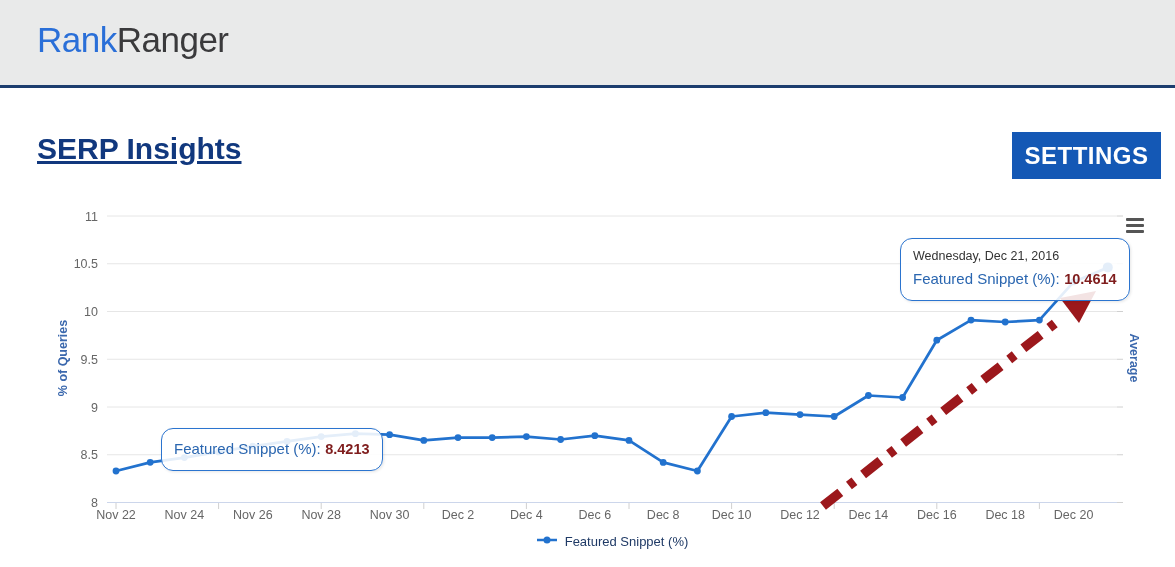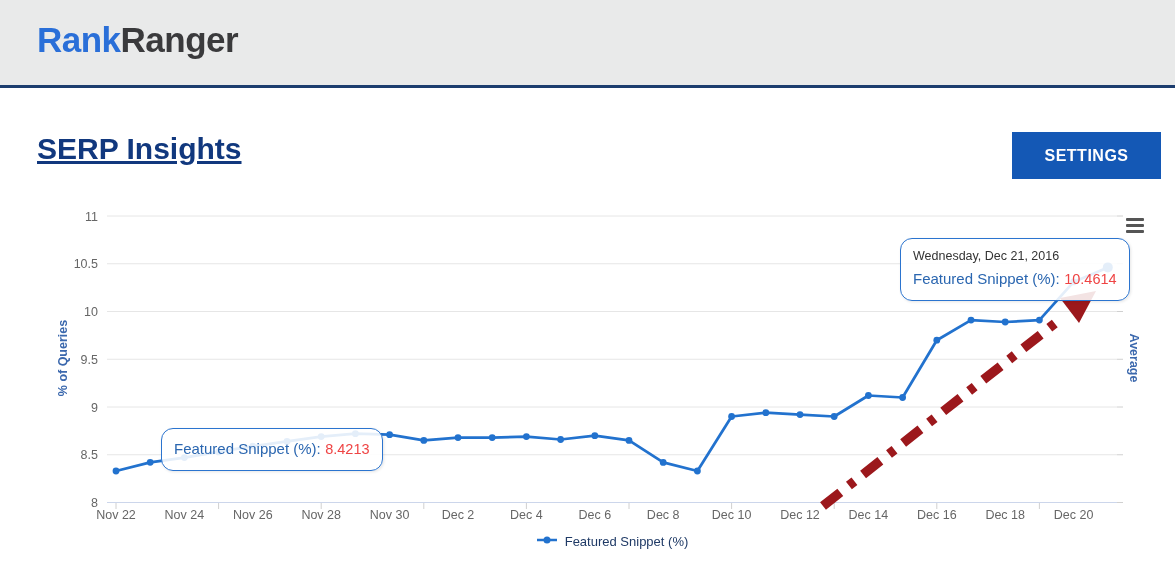--- a/index.html
+++ b/index.html
@@ -5,30 +5,30 @@
   html,body{margin:0;padding:0;}
   body{
     width:1175px;height:567px;position:relative;background:#fff;overflow:hidden;
     font-family:"Liberation Sans","DejaVu Sans",sans-serif;
   }
   
   .header{
     position:absolute;left:0;top:0;width:1175px;height:85px;
     background:#e9eaea;border-bottom:3px solid #1c3d6e;
   }
-  .logo{position:absolute;left:37px;top:20px;font-size:35px;font-weight:bold;letter-spacing:-0.5px;cursor:pointer;}
+  .logo{position:absolute;left:37px;top:20px;font-size:35px;font-weight:normal;letter-spacing:-0.5px;cursor:pointer;}
   .logo .p1{color:#2a6fd8;}
   .logo .p2{color:#3a3a3c;}
   
   .page-title{
     position:absolute;left:37px;top:132px;font-size:30px;font-weight:bold;color:#11387e;text-decoration:underline;
   }
   .settings-btn{
     position:absolute;left:1012px;top:132px;width:149px;height:47px;
-    background:#1458b5;color:#fff;font-size:16px;font-weight:bold;letter-spacing:0.5px;
+    background:#1458b5;color:#fff;font-size:24px;font-weight:bold;letter-spacing:0.5px;
     display:flex;align-items:center;justify-content:center;border:none;cursor:pointer;
     font-family:"Liberation Sans","DejaVu Sans",sans-serif;
   }
   
   .chart-wrap{position:absolute;left:0;top:0;width:1175px;height:567px;}
   svg#chart-svg{position:absolute;left:0;top:200px;}
   svg text{font-family:"Liberation Sans","DejaVu Sans",sans-serif;}
   .axis-title{
     position:absolute;color:#3b68ad;font-weight:bold;font-size:12.5px;white-space:nowrap;
   }
@@ -39,21 +39,21 @@
   .hamburger .bar{display:block;width:18px;height:3px;background:#555;margin-bottom:3px;border-radius:1px;}
   .hamburger .bar:last-child{margin-bottom:0;}
   
   .tooltip{
     position:absolute;background:rgba(255,255,255,0.88);border:1.5px solid #2b74cf;border-radius:12px;
     padding:7px 12px 8px 12px;white-space:nowrap;line-height:1.6;z-index:5;
     box-shadow:1px 1px 3px rgba(0,0,0,0.10);
   }
   .tooltip .date{color:#333;font-size:12.5px;}
   .tooltip .metric{color:#2a66b0;font-size:15px;}
-  .tooltip .value{color:#ef4444;font-weight:normal;font-size:14.5px;}
+  .tooltip .value{color:#7f1d1d;font-weight:bold;font-size:14.5px;}
   .tooltip.t1{left:161px;top:428px;}
   .tooltip.t2{left:900px;top:238px;}
   
   .legend{
     position:absolute;left:107px;top:534px;width:1010px;height:20px;
     display:flex;align-items:flex-start;justify-content:center;gap:7px;cursor:pointer;
   }
   .legend-label{color:#1f3a66;font-size:13px;}
 </style>
 </head>

